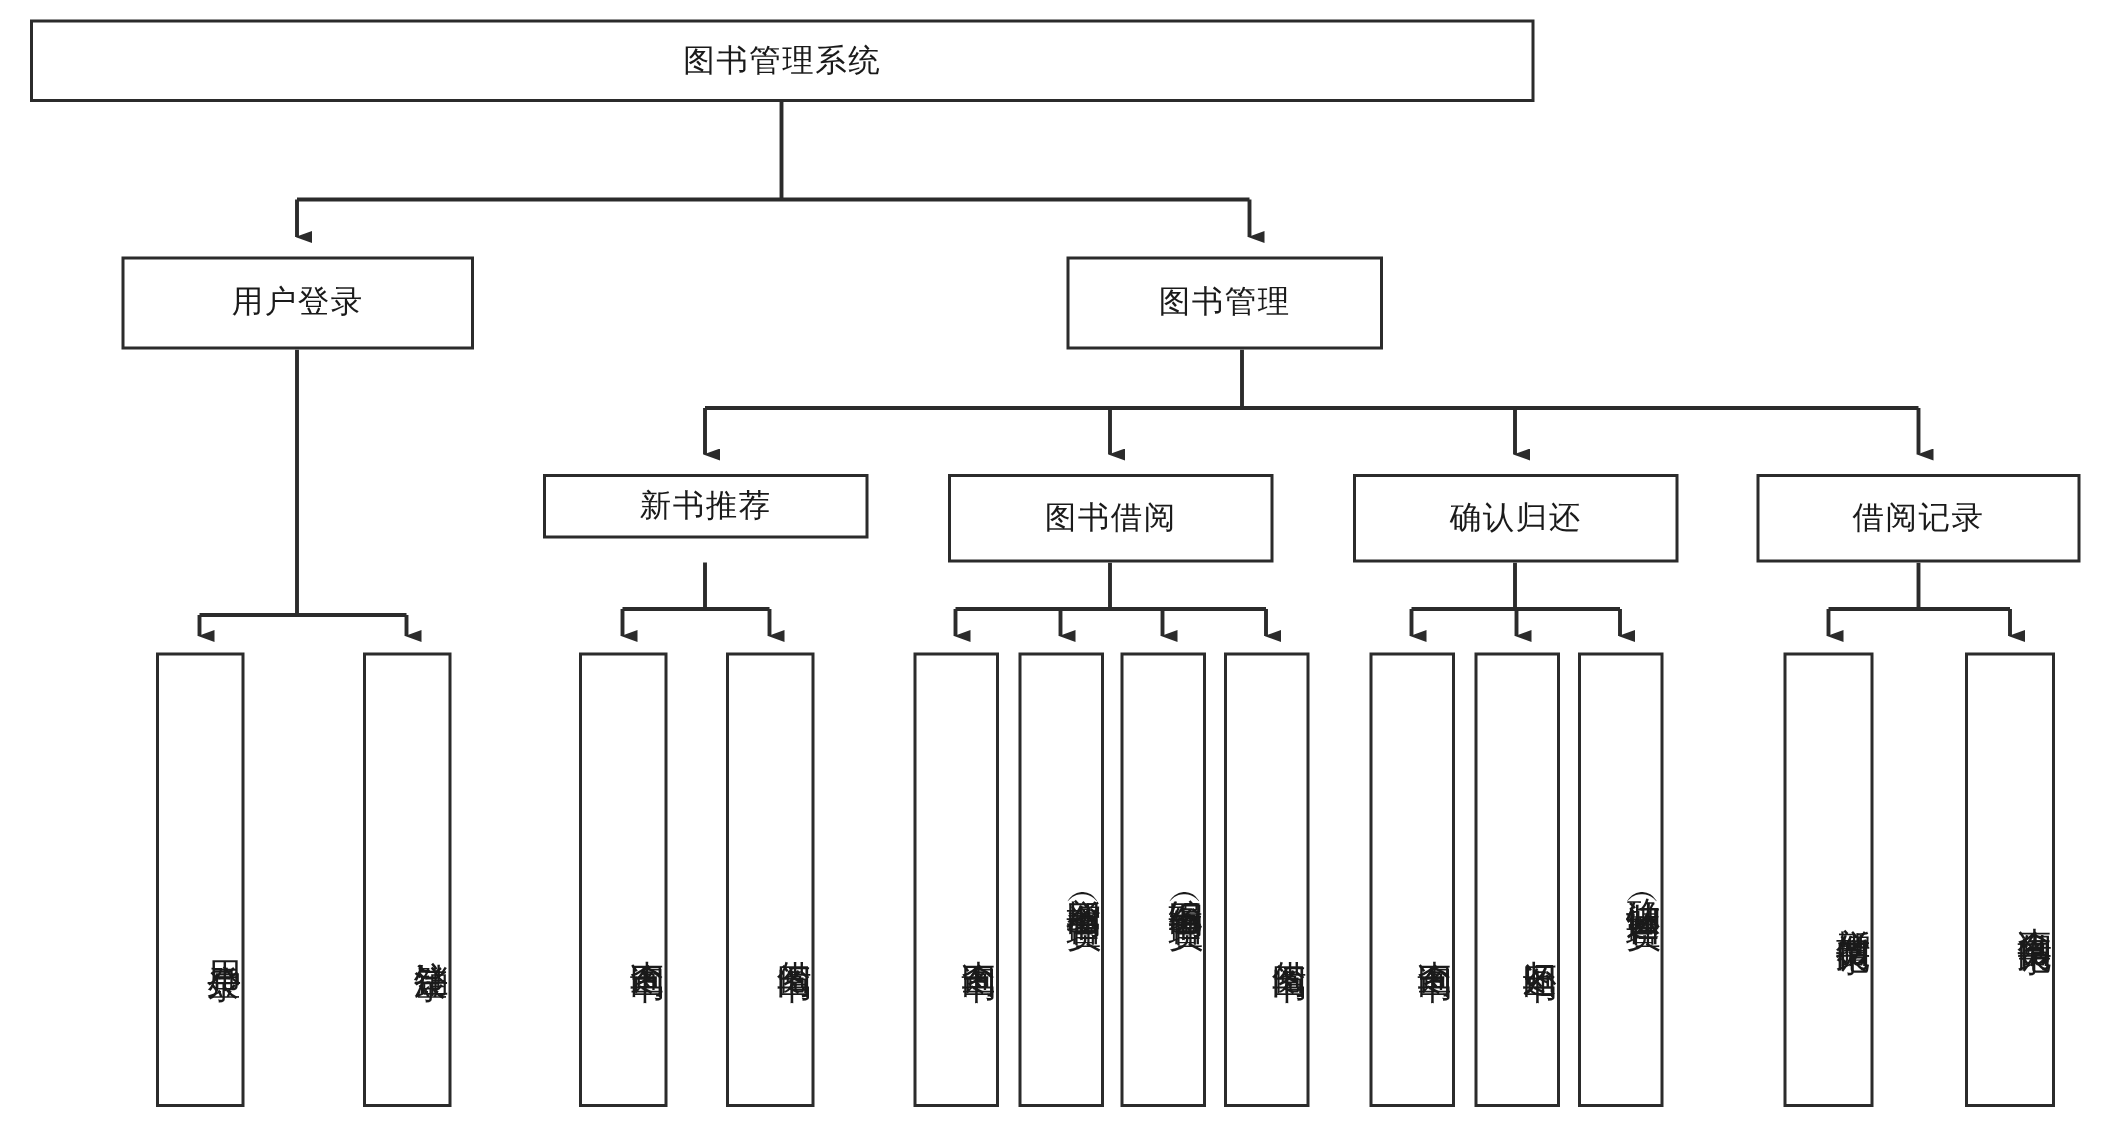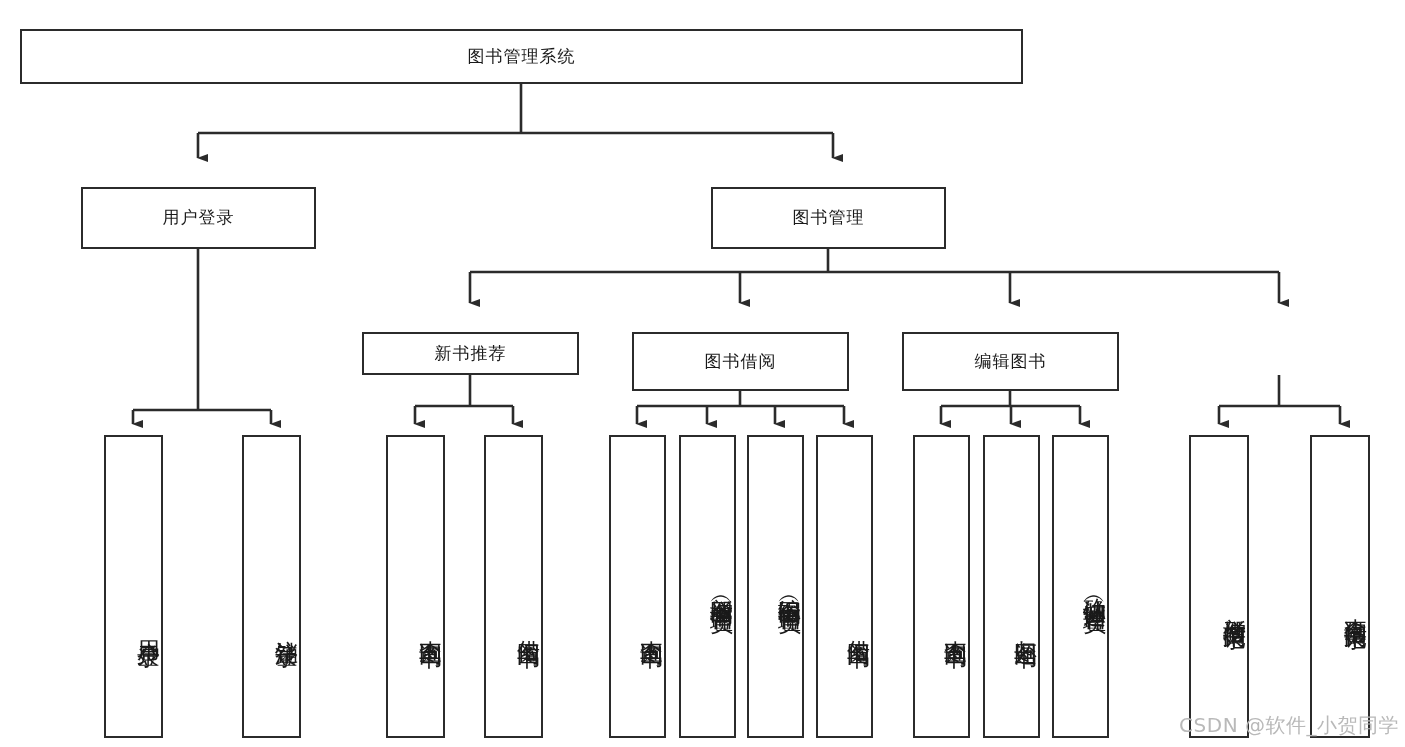--- a/index.html
+++ b/index.html
@@ -21,23 +21,22 @@
     position: absolute;
     box-sizing: border-box;
     border: 2.5px solid #2b2b2b;
     background: #ffffff;
     display: flex;
     align-items: center;
     justify-content: center;
     color: #1a1a1a;
   }
   .node.horiz {
-    font-size: 17px;
+    font-size: 21px;
     letter-spacing: 1px;
-    margin-top: 16px;
   }
   .node.vert {
     writing-mode: vertical-rl;
     text-orientation: upright;
     font-size: 23px;
     letter-spacing: 2px;
     padding-top: 8px;
     align-items: flex-start;
     justify-content: center;
   }
@@ -122,32 +121,35 @@
     </g>
   </svg>
 
   <div class="node horiz" style="left:20px; top:13px; width:1003px; height:55px;">
     <span class="node-label">图书管理系统</span>
   </div>
 
   <div class="node horiz" style="left:81px; top:171px; width:235px; height:62px;">
     <span class="node-label">用户登录</span>
   </div>
-  <div class="node horiz" style="left:711px; top:171px; width:235px; height:62px;">
+  <div class="node horiz" style="left:711px; top:171px; width:211px; height:62px;">
     <span class="node-label">图书管理</span>
   </div>
 
   <div class="node horiz" style="left:362px; top:316px; width:217px; height:43px;">
     <span class="node-label">新书推荐</span>
   </div>
   <div class="node horiz" style="left:632px; top:316px; width:217px; height:59px;text-align:center;">
     <span class="node-label">图书借阅</span>
   </div>
   <div class="node horiz" style="left:902px; top:316px; width:217px; height:59px;">
-    <span class="node-label">编辑图书</span>
+    <span class="node-label">确认归还</span>
+  </div>
+  <div class="node horiz" style="left:1171px; top:316px; width:216px; height:59px;">
+    <span class="node-label">借阅记录</span>
   </div>
 
   <div class="node vert" style="left:104px; top:435px; width:59px; height:303px; padding-top:78px;">
     <span class="node-label">用户登录</span>
   </div>
   <div class="node vert" style="left:242px; top:435px; width:59px; height:303px; padding-top:78px;">
     <span class="node-label">注销登录</span>
   </div>
 
   <div class="node vert" style="left:386px; top:435px; width:59px; height:303px; padding-top:78px;">
@@ -180,15 +182,14 @@
     <span class="node-label">确认归还（管理员）</span>
   </div>
 
   <div class="node vert" style="left:1189px; top:435px; width:60px; height:303px; padding-top:38px;">
     <span class="node-label">新增借阅记录</span>
   </div>
   <div class="node vert" style="left:1310px; top:435px; width:60px; height:303px; padding-top:38px;">
     <span class="node-label">查询借阅记录</span>
   </div>
 
-  <div class="watermark">CSDN @软件_小贺同学</div>
 
 </div>
 
 </body></html>

